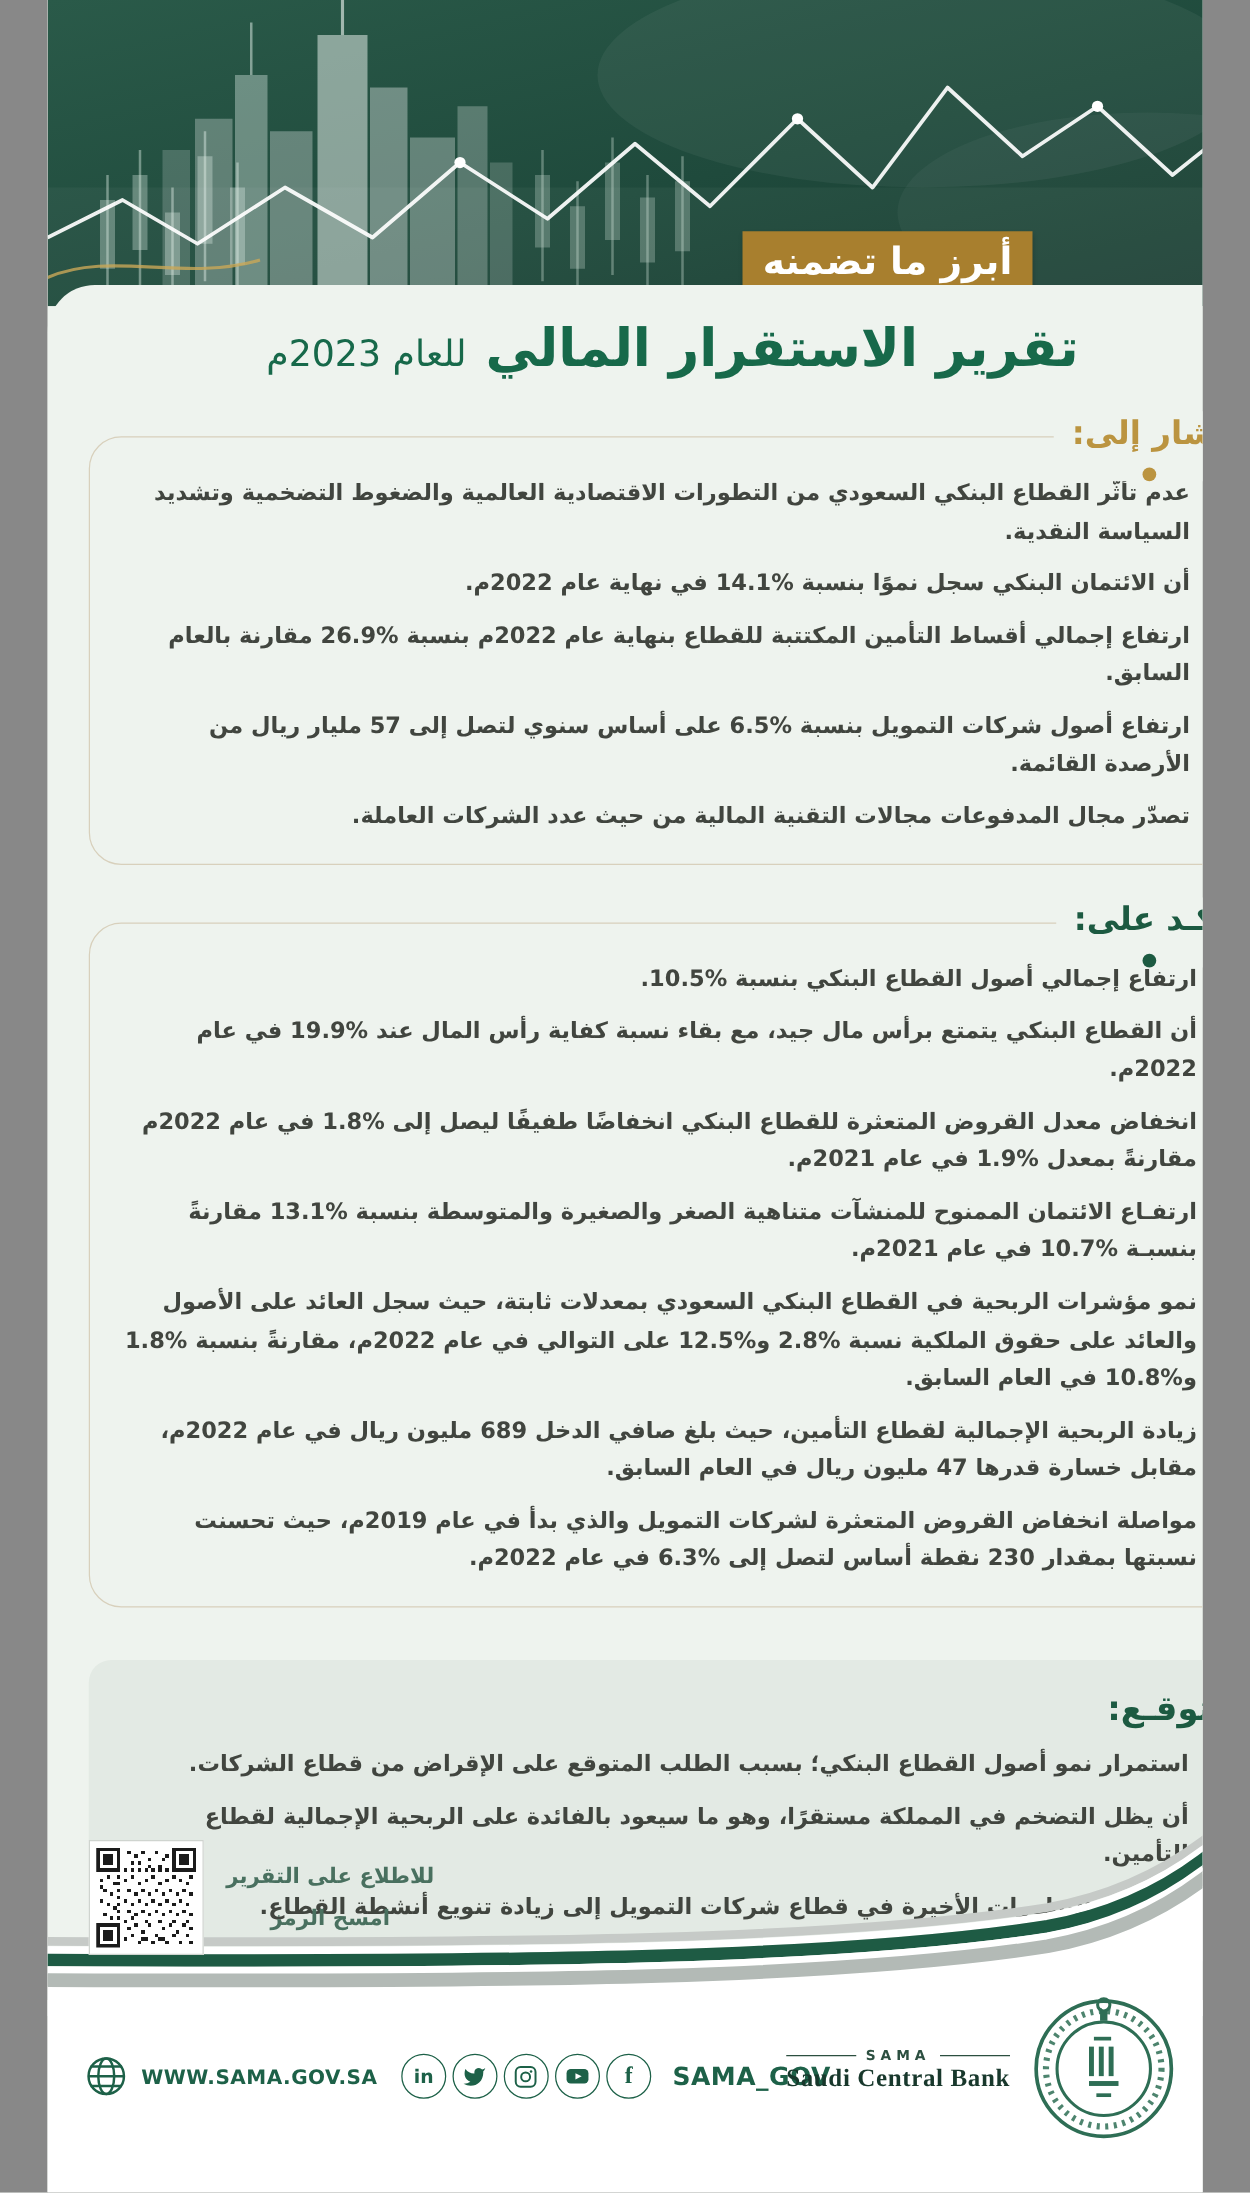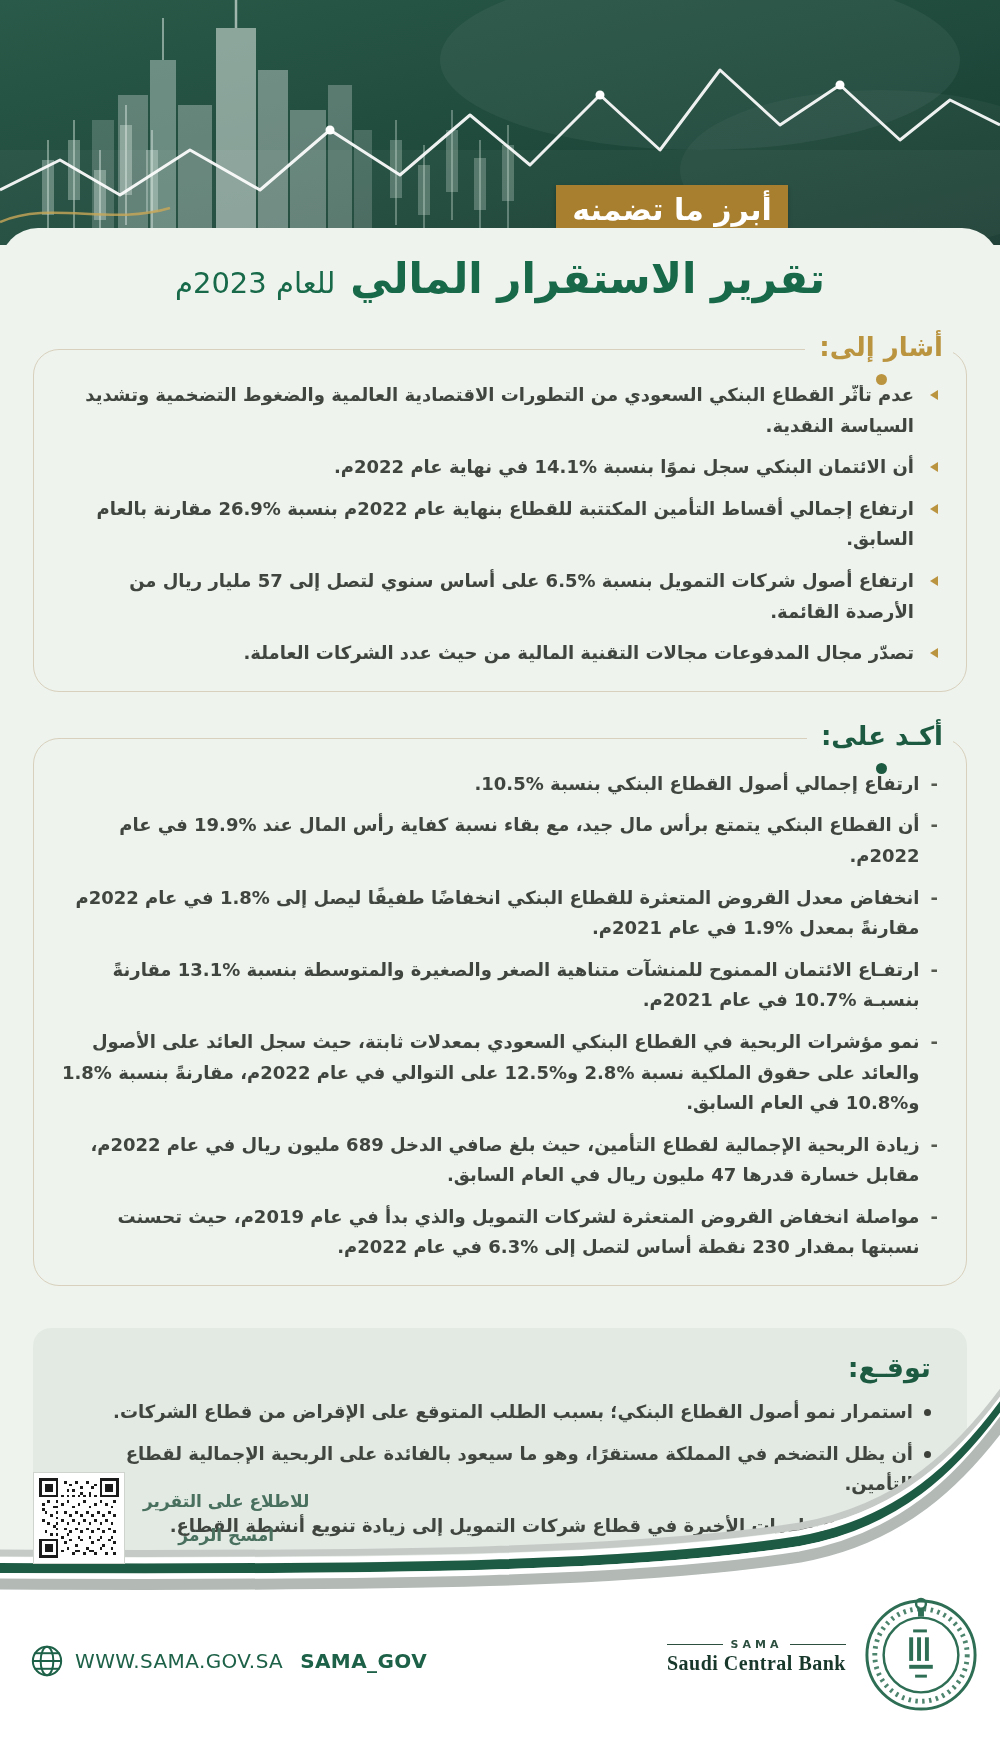--- a/index.html
+++ b/index.html
@@ -3,21 +3,21 @@
 <meta charset="utf-8">
 <style>
   :root{
     --page_bg:#eef3ee; --banner_green:#1f4a3c; --badge_gold:#a87f2e;
     --title_green:#17694a; --gold:#bb9440; --deep_green:#1c5a41;
     --text:#41453f; --box_border:#d8d0bc; --expect_bg:#e3eae4;
     --footer_green:#1d6148;
   }
   *{margin:0;padding:0;box-sizing:border-box;}
   body{font-family:"DejaVu Sans",sans-serif;background:#888;}
-  .page{position:relative;width:1000px;height:1754px;margin:0 auto;overflow:hidden;background:var(--page_bg);}
+  .page{position:relative;width:924px;height:1754px;margin:0 auto;overflow:hidden;background:var(--page_bg);}
   
   .banner{position:absolute;top:0;left:0;width:1000px;height:245px;z-index:0;}
   .banner svg{display:block;width:1000px;height:245px;}
   .badge{position:absolute;top:185px;left:556px;width:232px;height:53px;z-index:3;
     background:var(--badge_gold);display:flex;align-items:center;justify-content:center;
     box-shadow:0 2px 4px rgba(0,0,0,.25);}
   .badge span{color:#fff;font-size:30px;font-weight:bold;direction:rtl;line-height:1;padding-bottom:4px;}
   
   .card{position:absolute;top:228px;left:0;width:1000px;height:1526px;background:var(--page_bg);
     border-radius:38px 38px 0 0;z-index:1;}
@@ -46,21 +46,21 @@
   .expect-head{color:var(--deep_green);font-size:27px;font-weight:bold;margin-bottom:14px;text-align:right;}
   
   .qr-block{position:absolute;top:1472px;left:33px;z-index:4;display:flex;align-items:center;gap:18px;}
   .qr-block svg{width:92px;height:92px;background:#fff;padding:5px;border:1px solid #cfd4cf;}
   .qr-text{direction:rtl;text-align:center;color:#49705f;font-size:17px;font-weight:bold;line-height:2;}
   
   .curve{position:absolute;top:1368px;left:0;width:1000px;height:245px;z-index:2;pointer-events:none;}
   .footer-white{position:absolute;top:1600px;left:0;width:1000px;height:154px;background:#fff;z-index:2;}
   
   .footer-row{position:absolute;top:1642px;left:28px;z-index:5;display:flex;align-items:center;gap:9px;}
-  .site{color:var(--footer_green);font-size:20px;font-weight:normal;letter-spacing:.4px;}
+  .site{color:var(--footer_green);font-size:16px;font-weight:bold;letter-spacing:.4px;}
   .socials{display:flex;align-items:center;gap:5px;margin-left:10px;}
   .soc{width:36px;height:36px;border:1.7px solid var(--footer_green);border-radius:50%;display:flex;
     align-items:center;justify-content:center;background:#fff;}
   .soc span{color:var(--footer_green);font-weight:bold;font-size:15px;font-family:"DejaVu Sans",sans-serif;}
   .handle{color:var(--footer_green);font-size:20px;font-weight:bold;letter-spacing:.4px;margin-left:8px;}
   .logo-block{position:absolute;top:1596px;right:20px;z-index:5;display:flex;align-items:center;gap:16px;}
   .logo-text{text-align:center;}
   .logo-ar{color:var(--deep_green);font-size:31px;font-weight:bold;direction:rtl;line-height:1.2;}
   .logo-sama{display:flex;align-items:center;gap:8px;justify-content:center;margin:3px 0 1px;}
   .logo-sama i{flex:1;height:1px;background:#2c4f40;}
@@ -278,20 +278,46 @@
     <span class="soc" style="border:none;width:38px;height:38px;">
       <svg viewBox="0 0 24 24" width="34" height="34" fill="none" stroke="#1d6148" stroke-width="1.4">
         <circle cx="12" cy="12" r="10"></circle>
           <ellipse cx="12" cy="12" rx="4.5" ry="10"></ellipse>
         <line x1="2" y1="12" x2="22" y2="12"></line>
           <line x1="3.2" y1="6.5" x2="20.8" y2="6.5"></line>
           <line x1="3.2" y1="17.5" x2="20.8" y2="17.5"></line>
       </svg>
     </span>
     <span class="site">WWW.SAMA.GOV.SA</span>
+    <span class="socials">
+      <span class="soc">
+          <span>in</span>
+        </span>
+      <span class="soc">
+        <svg viewBox="0 0 24 24" width="19" height="19" fill="#1d6148">
+            <path d="M23 3a10.9 10.9 0 0 1-3.14 1.53 4.48 4.48 0 0 0-7.86 3v1A10.66 10.66 0 0 1 3 4s-4 9 5 13a11.64 11.64 0 0 1-7 2c9 5 20 0 20-11.5a4.5 4.5 0 0 0-.08-.83A7.72 7.72 0 0 0 23 3z"></path>
+          </svg>
+      </span>
+      <span class="soc">
+        <svg viewBox="0 0 24 24" width="19" height="19" fill="none" stroke="#1d6148" stroke-width="2">
+            <rect x="2" y="2" width="20" height="20" rx="5"></rect>
+            <circle cx="12" cy="12" r="4.5"></circle>
+            <circle cx="17.5" cy="6.5" r="1.3" fill="#1d6148" stroke="none"></circle>
+          </svg>
+      </span>
+      <span class="soc">
+        <svg viewBox="0 0 24 24" width="20" height="20" fill="#1d6148">
+            <rect x="1.5" y="5" width="21" height="14" rx="4"></rect>
+            <polygon points="10,9 16,12 10,15" fill="#fff"></polygon>
+          </svg>
+      </span>
+      <span class="soc">
+          <span style="font-family:'Liberation Serif',serif;font-size:19px;">f</span>
+        </span>
+    </span>
     <span class="handle">SAMA_GOV</span>
   </div>
 
   <div class="logo-block">
     <div class="logo-text">
       <div class="logo-sama">
           <i></i>
           <span>SAMA</span>
           <i></i>
         </div>

